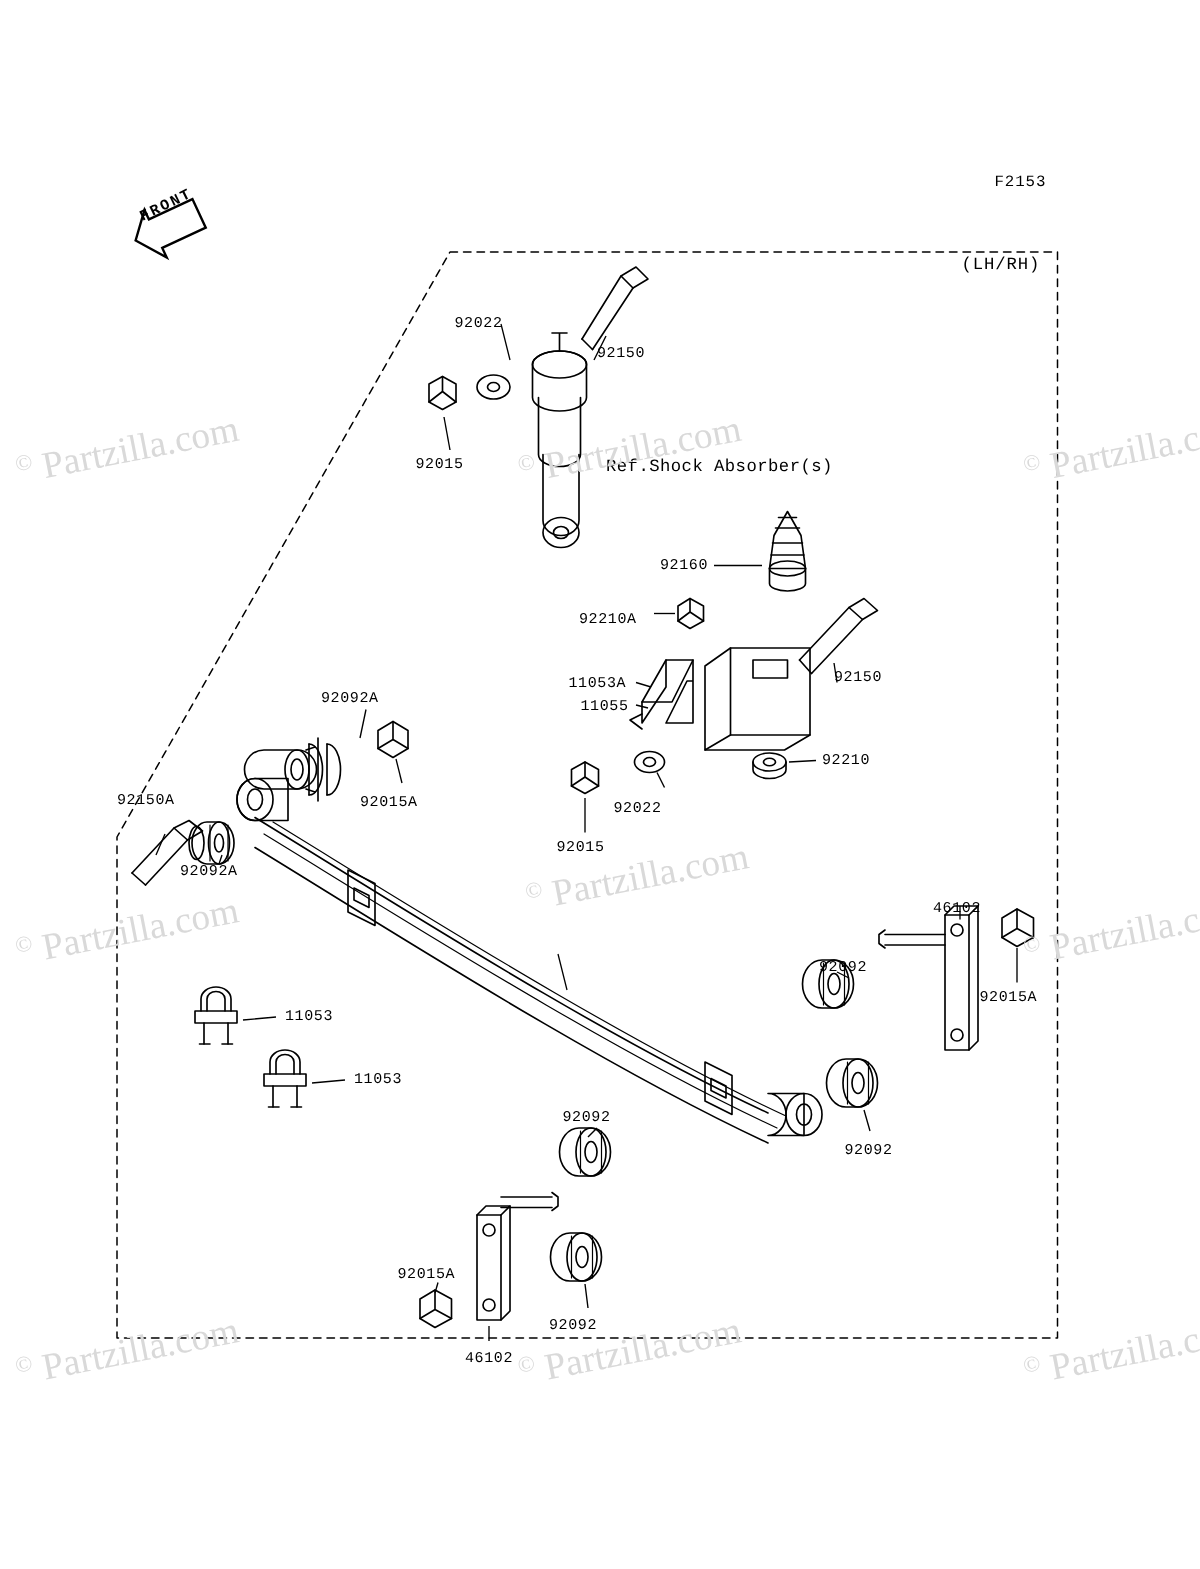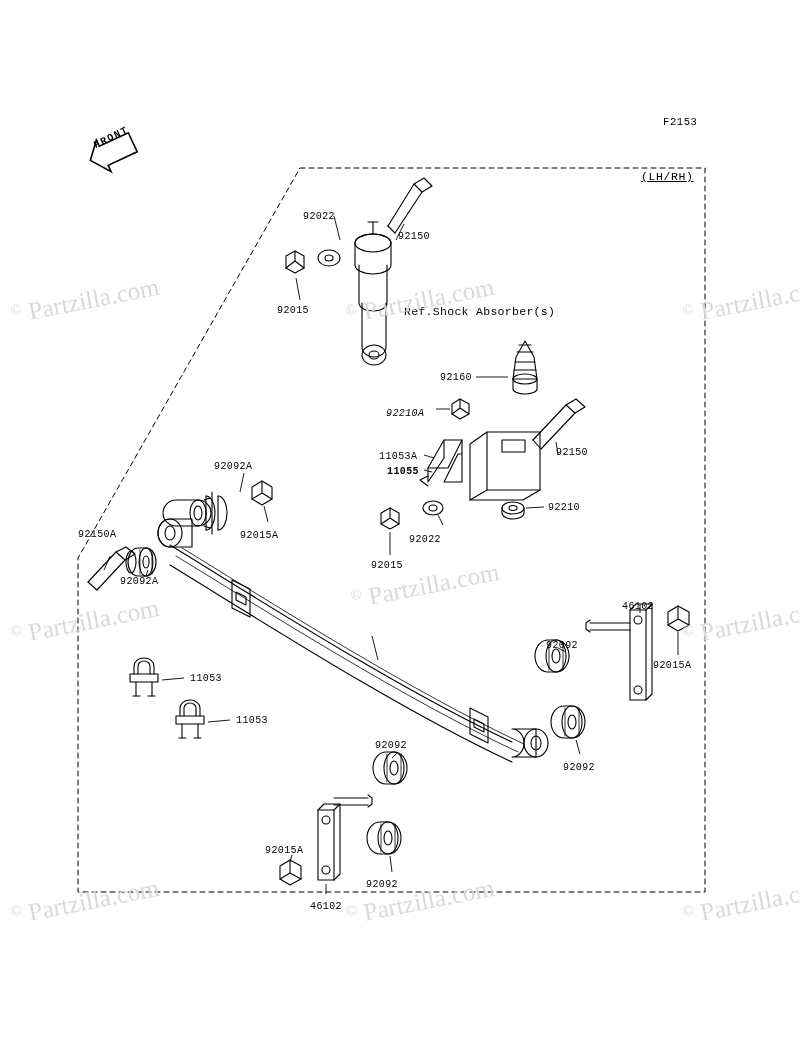--- a/index.html
+++ b/index.html
@@ -81,21 +81,21 @@
     vertical-align: 8px;
   }
 </style>
 </head>
 <body>
 
 <div id="page">
 
   <div class="figcode" style="left:663px; top:116px;">F2153</div>
 
-  <div class="lhrh" style="left:641px; top:170px;text-decoration:underline;">(LH/RH)</div>
+  <div class="lhrh" style="left:641px; top:170px;">(LH/RH)</div>
 
   <div class="refnote" style="left:404px; top:305px;">Ref.Shock Absorber(s)</div>
 
   <svg class="front-badge" viewBox="0 0 62 50">
     <path d="M4 22 L18 6 L18 13 L50 13 L50 34 L18 34 L18 41 Z" fill="none" stroke="#000" stroke-width="1.6" transform="rotate(-25 28 24)"></path>
   </svg>
   <div class="front-text">FRONT</div>
 
   <svg class="svg-layer" viewBox="0 0 800 1046">
     <g fill="none" stroke="#000" stroke-width="1.1" stroke-linejoin="round" stroke-linecap="round">
@@ -279,23 +279,23 @@
       <path d="M326 894 L326 884"></path>
 
       <path d="M378 660 L372 636"></path>
     </g>
   </svg>
 
   <div class="label" style="left:303px; top:211px;">92022</div>
   <div class="label" style="left:398px; top:231px;">92150</div>
   <div class="label" style="left:277px; top:305px;">92015</div>
   <div class="label" style="left:440px; top:372px;text-align:right;">92160</div>
-  <div class="label" style="left:386px; top:408px;font-style:italic;">92210A</div>
+  <div class="label" style="left:386px; top:408px;">92210A</div>
   <div class="label" style="left:379px; top:451px;">11053A</div>
-  <div class="label" style="left:387px; top:466px;font-weight:bold;">11055</div>
+  <div class="label" style="left:387px; top:466px;">11055</div>
   <div class="label" style="left:556px; top:447px;">92150</div>
   <div class="label" style="left:548px; top:502px;">92210</div>
   <div class="label" style="left:409px; top:534px;">92022</div>
   <div class="label" style="left:371px; top:560px;">92015</div>
   <div class="label" style="left:214px; top:461px;">92092A</div>
   <div class="label" style="left:240px; top:530px;">92015A</div>
   <div class="label" style="left:78px;  top:529px;">92150A</div>
   <div class="label" style="left:120px; top:576px;">92092A</div>
   <div class="label" style="left:622px; top:601px;">46102</div>
   <div class="label" style="left:546px; top:640px;">92092</div>

